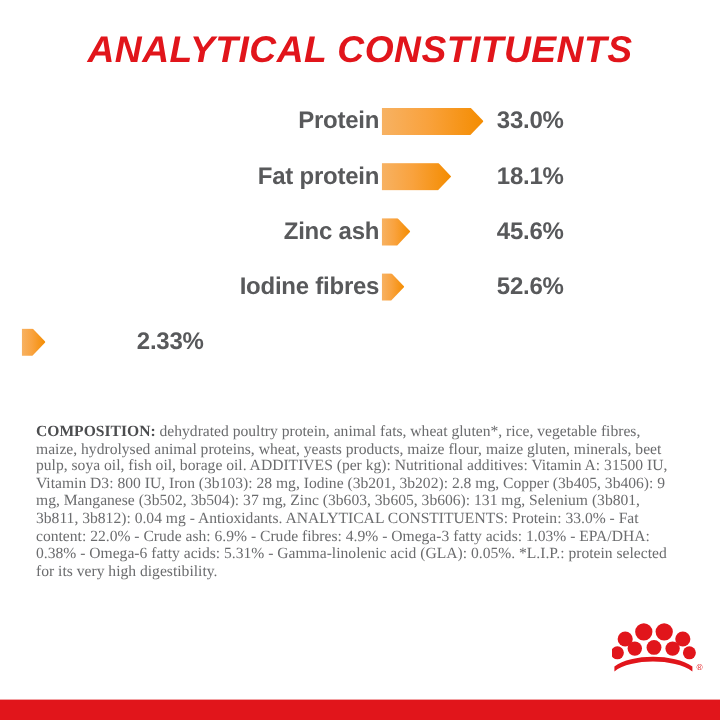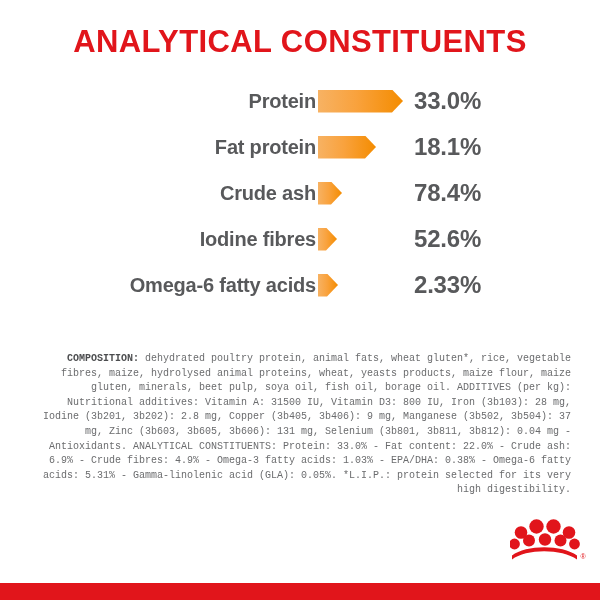--- a/index.html
+++ b/index.html
@@ -28,20 +28,21 @@
     top: 24px;
     left: 0;
     width: 600px;
     text-align: center;
     color: #e1151b;
     font-size: 31px;
     font-weight: bold;
     letter-spacing: 0.4px;
     font-family: "Liberation Sans", sans-serif;
     white-space: nowrap;
+    font-style: italic;
   }
 
   
   .constituents {
     position: absolute;
     top: 78px;
     left: 18px;
     width: 600px;
   }
   .row {
@@ -67,38 +68,38 @@
     flex: none;
   }
   .bar {
     height: 23px;
     background: linear-gradient(to right, #f7b263 0%, #f9a23d 45%, #f48c00 100%);
     -webkit-clip-path: polygon(0 0, calc(100% - 11px) 0, 100% 50%, calc(100% - 11px) 100%, 0 100%);
     clip-path: polygon(0 0, calc(100% - 11px) 0, 100% 50%, calc(100% - 11px) 100%, 0 100%);
   }
   .row-value {
     color: #58595b;
-    font-size: 24px;
+    font-size: 20px;
     font-weight: bold;
     white-space: nowrap;
     padding-left: 4px;
     letter-spacing: -0.2px;
   }
 
   
   .composition {
     position: absolute;
     top: 352px;
     left: 30px;
     width: 541px;
     color: #6b6c6e;
-    font-size: 10px;
+    font-size: 13px;
     line-height: 14.6px;
-    font-family: Liberation Mono, monospace;
-    text-align: right;
+    font-family: Liberation Serif, serif;
+    text-align: left;
   }
   .composition b {
     color: #4c4d4f;
     font-weight: bold;
   }
 
   
   .logo {
     position: absolute;
     right: 14px;
@@ -137,38 +138,37 @@
 
     <div class="row">
       <div class="row-label">Fat protein</div>
       <div class="bar-wrap">
         <div class="bar" style="width: 58px;"></div>
       </div>
       <div class="row-value">18.1%</div>
     </div>
 
     <div class="row">
-      <div class="row-label">Crude ash</div>
+      <div class="row-label">Zinc ash</div>
       <div class="bar-wrap">
         <div class="bar" style="width: 24px;"></div>
       </div>
-      <div class="row-value">78.4%</div>
+      <div class="row-value">45.6%</div>
     </div>
 
     <div class="row">
       <div class="row-label">Iodine fibres</div>
       <div class="bar-wrap">
         <div class="bar" style="width: 19px;"></div>
       </div>
       <div class="row-value">52.6%</div>
     </div>
 
 
     <div class="row">
-      <div class="row-label">Omega-6 fatty acids</div>
       <div class="bar-wrap">
         <div class="bar" style="width: 20px;"></div>
       </div>
       <div class="row-value">2.33%</div>
     </div>
 
   </div>
 
   <div class="composition"><b>COMPOSITION:</b><span> dehydrated poultry protein, animal fats, wheat gluten*, rice, vegetable fibres, maize, hydrolysed animal proteins, wheat, yeasts products, maize flour, maize gluten, minerals, beet pulp, soya oil, fish oil, borage oil. ADDITIVES (per kg): Nutritional additives: Vitamin A: 31500 IU, Vitamin D3: 800 IU, Iron (3b103): 28 mg, Iodine (3b201, 3b202): 2.8 mg, Copper (3b405, 3b406): 9 mg, Manganese (3b502, 3b504): 37 mg, Zinc (3b603, 3b605, 3b606): 131 mg, Selenium (3b801, 3b811, 3b812): 0.04 mg - Antioxidants. ANALYTICAL CONSTITUENTS: Protein: 33.0% - Fat content: 22.0% - Crude ash: 6.9% - Crude fibres: 4.9% - Omega-3 fatty acids: 1.03% - EPA/DHA: 0.38% - Omega-6 fatty acids: 5.31% - Gamma-linolenic acid (GLA): 0.05%. *L.I.P.: protein selected for its very high digestibility.</span></div>
 

